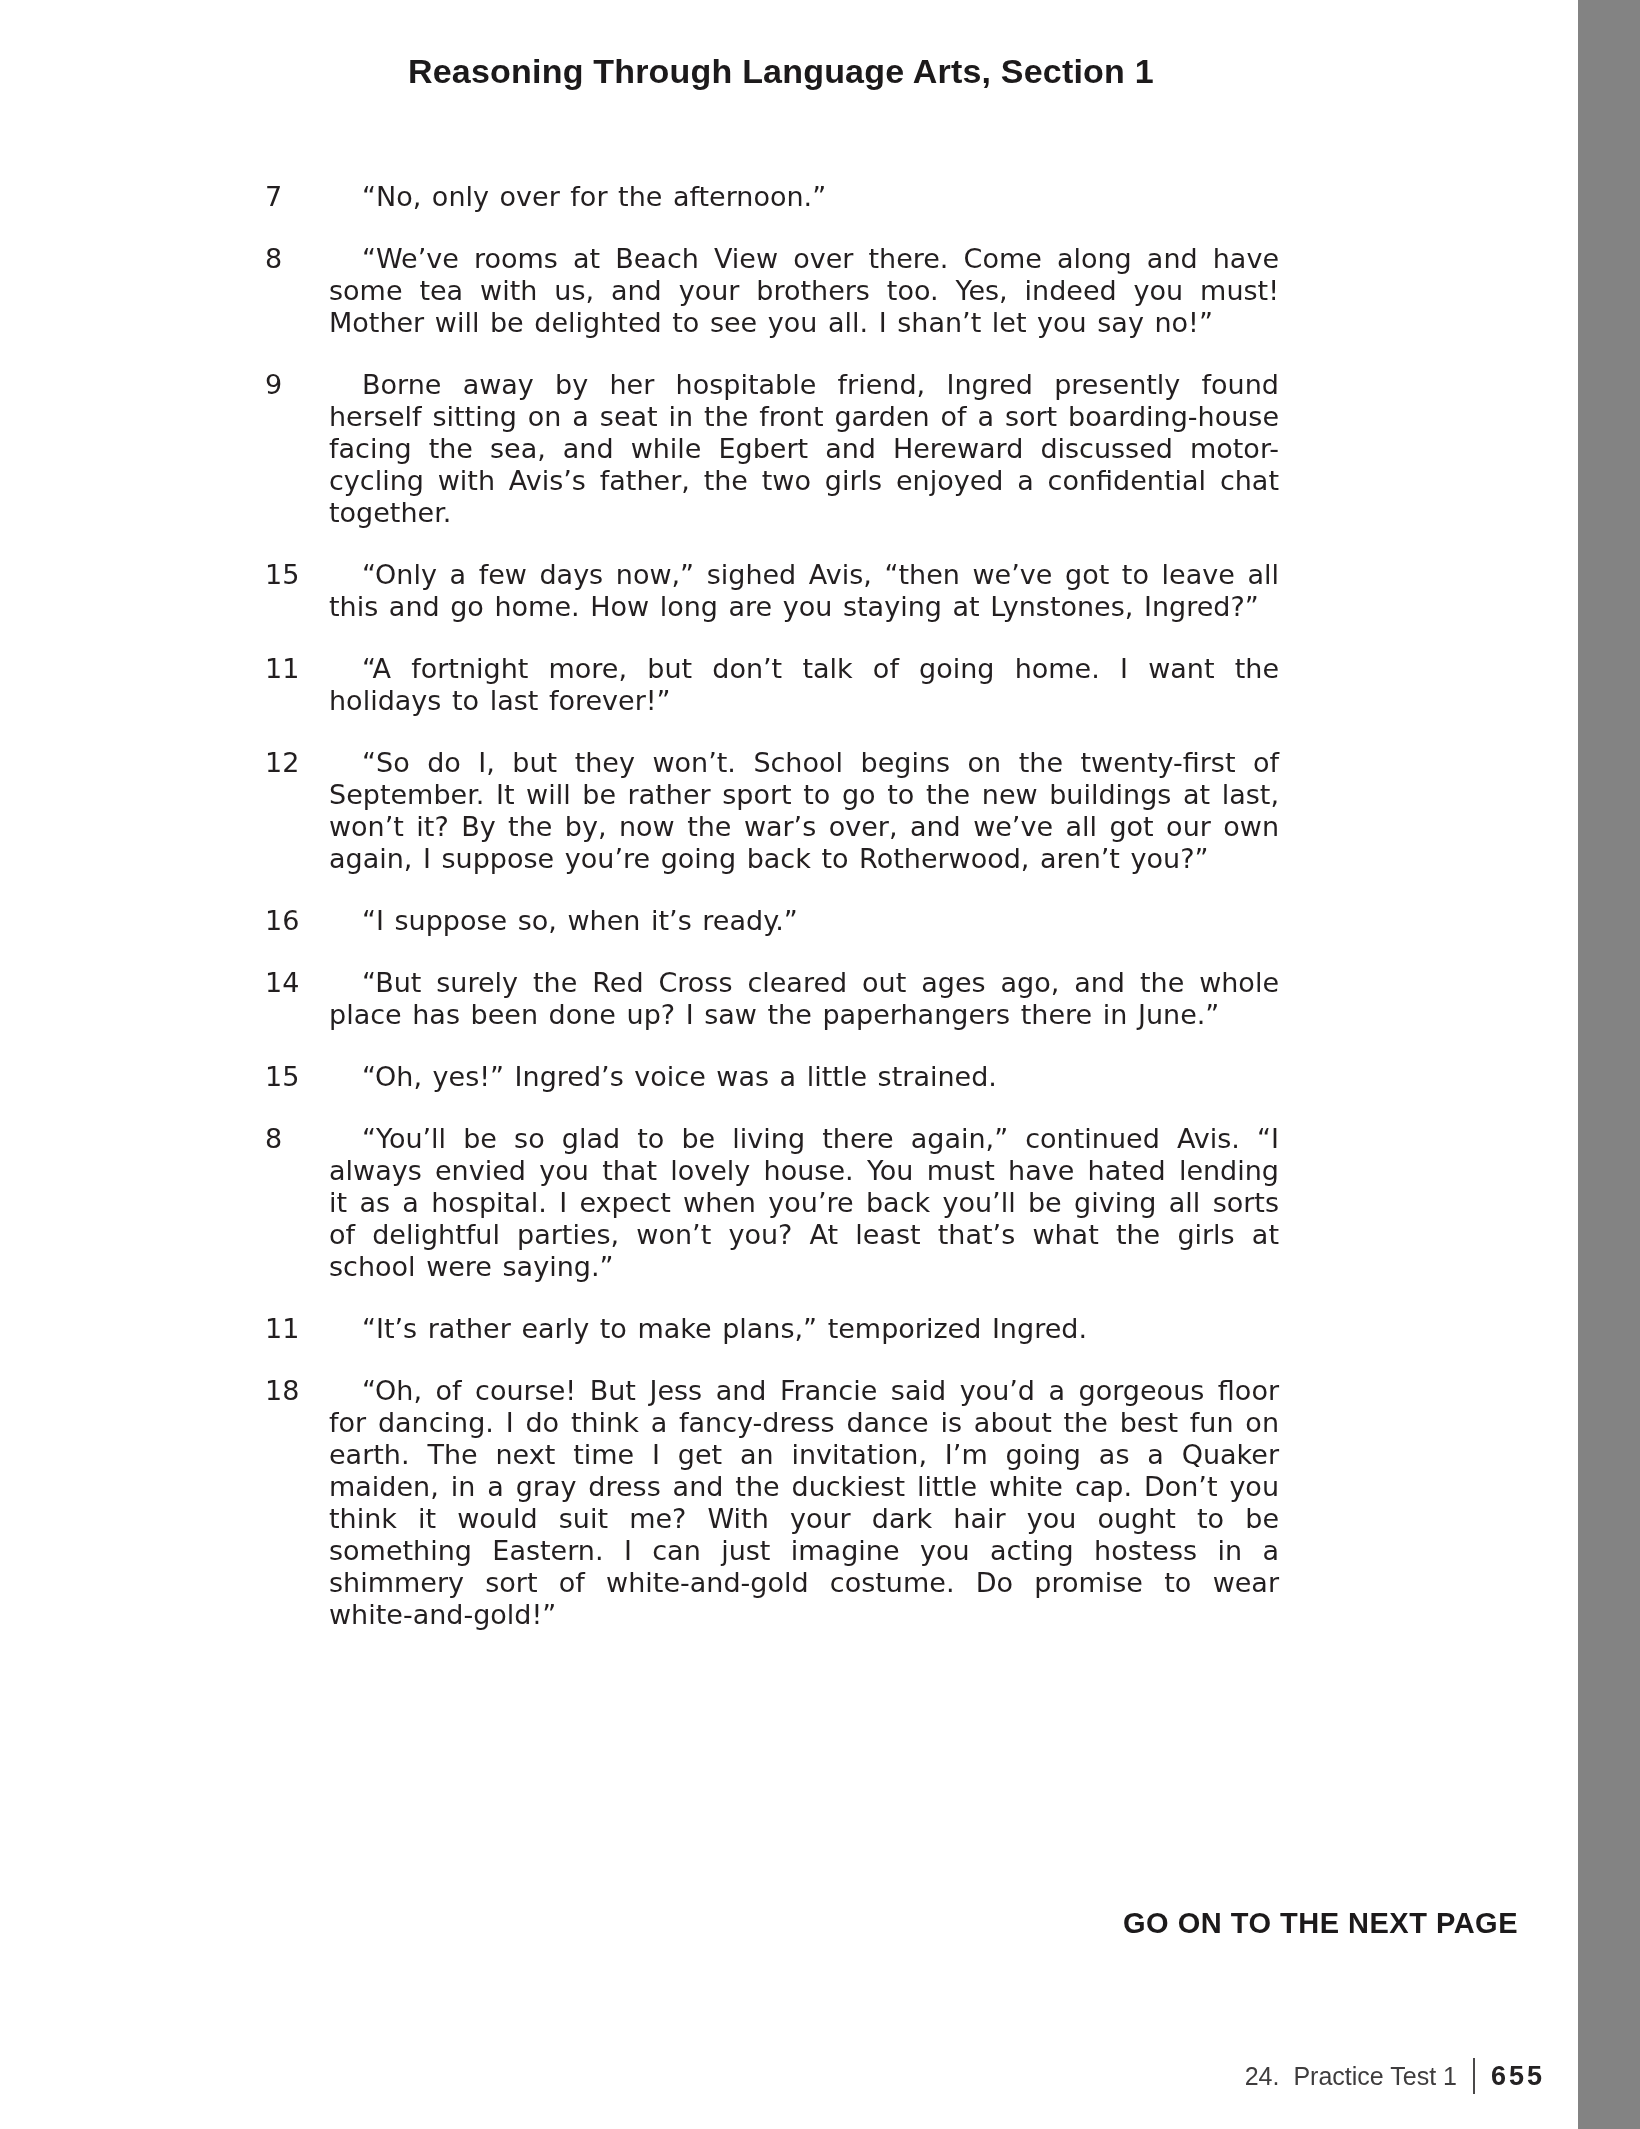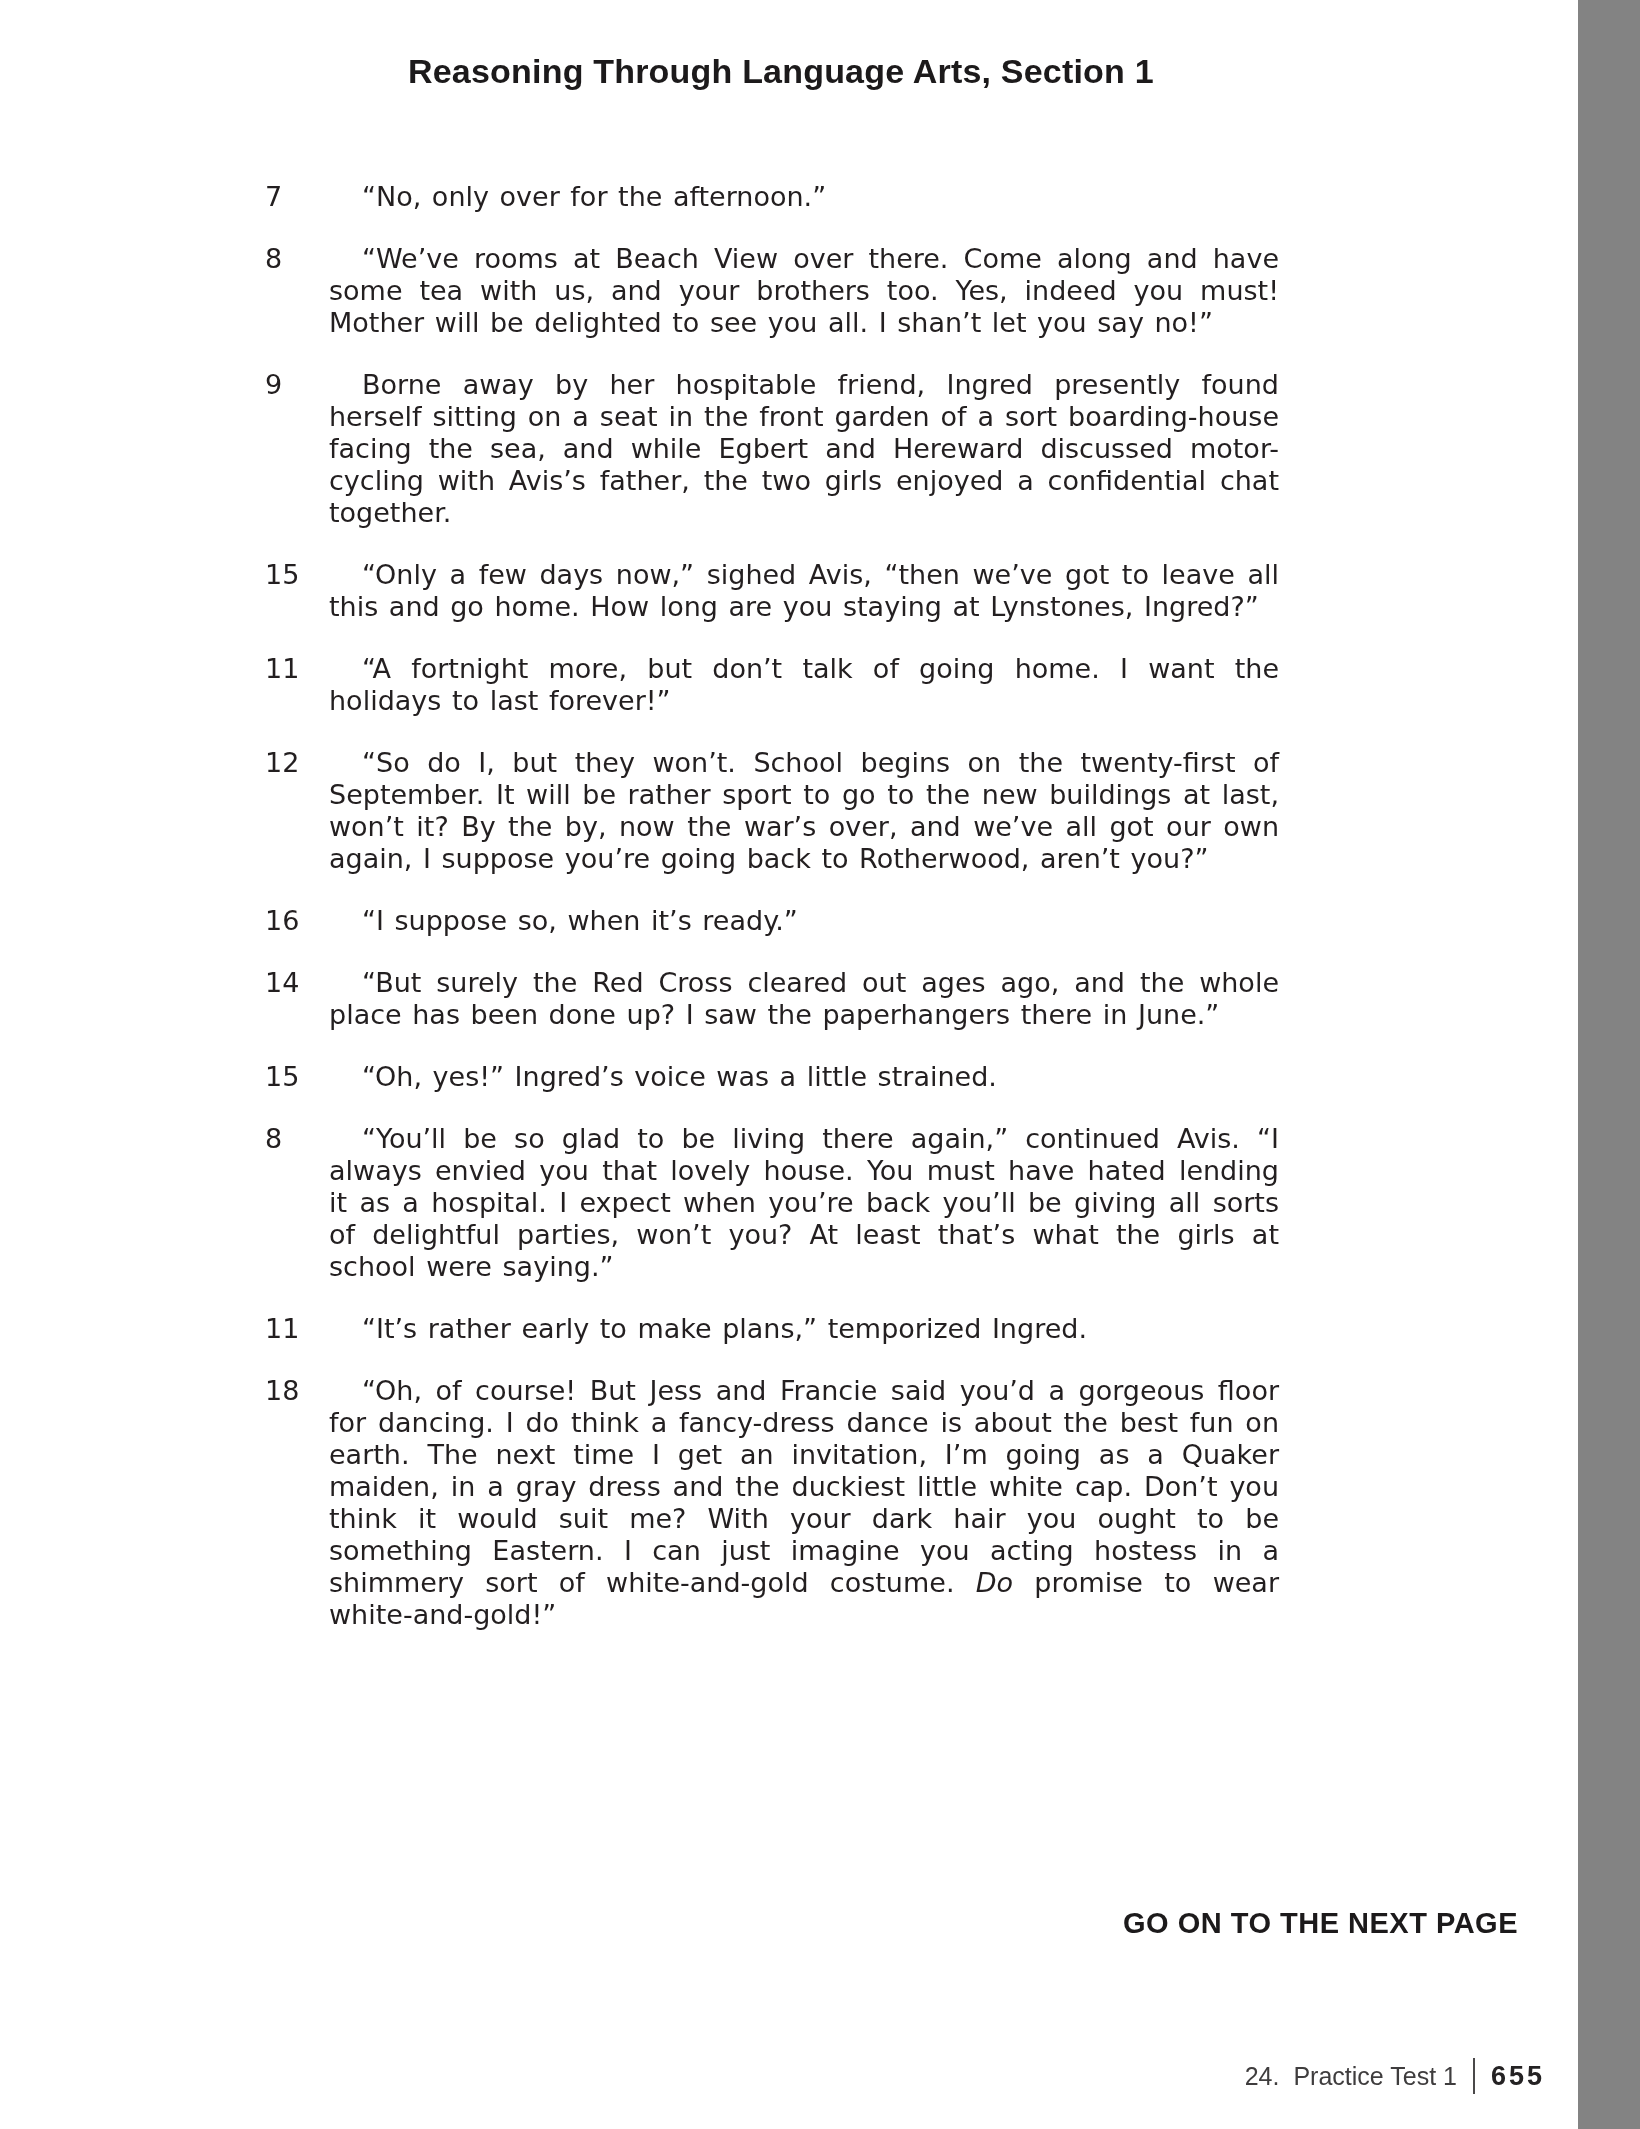--- a/index.html
+++ b/index.html
@@ -59,21 +59,20 @@
     margin: 0;
     width: 950px;
     font-size: 27px;
     line-height: 32px;
     text-align: justify;
     text-indent: 33px;
     word-spacing: 2px;
     color: #231f20;
   }
   .para-text .italic {
-    font-style: italic;
   }
   .go-on {
     position: absolute;
     top: 1907px;
     right: 122px;
     font-family: "Liberation Sans", sans-serif;
     font-size: 29px;
     font-weight: 700;
     letter-spacing: 0.5px;
     color: #1c1a1b;

